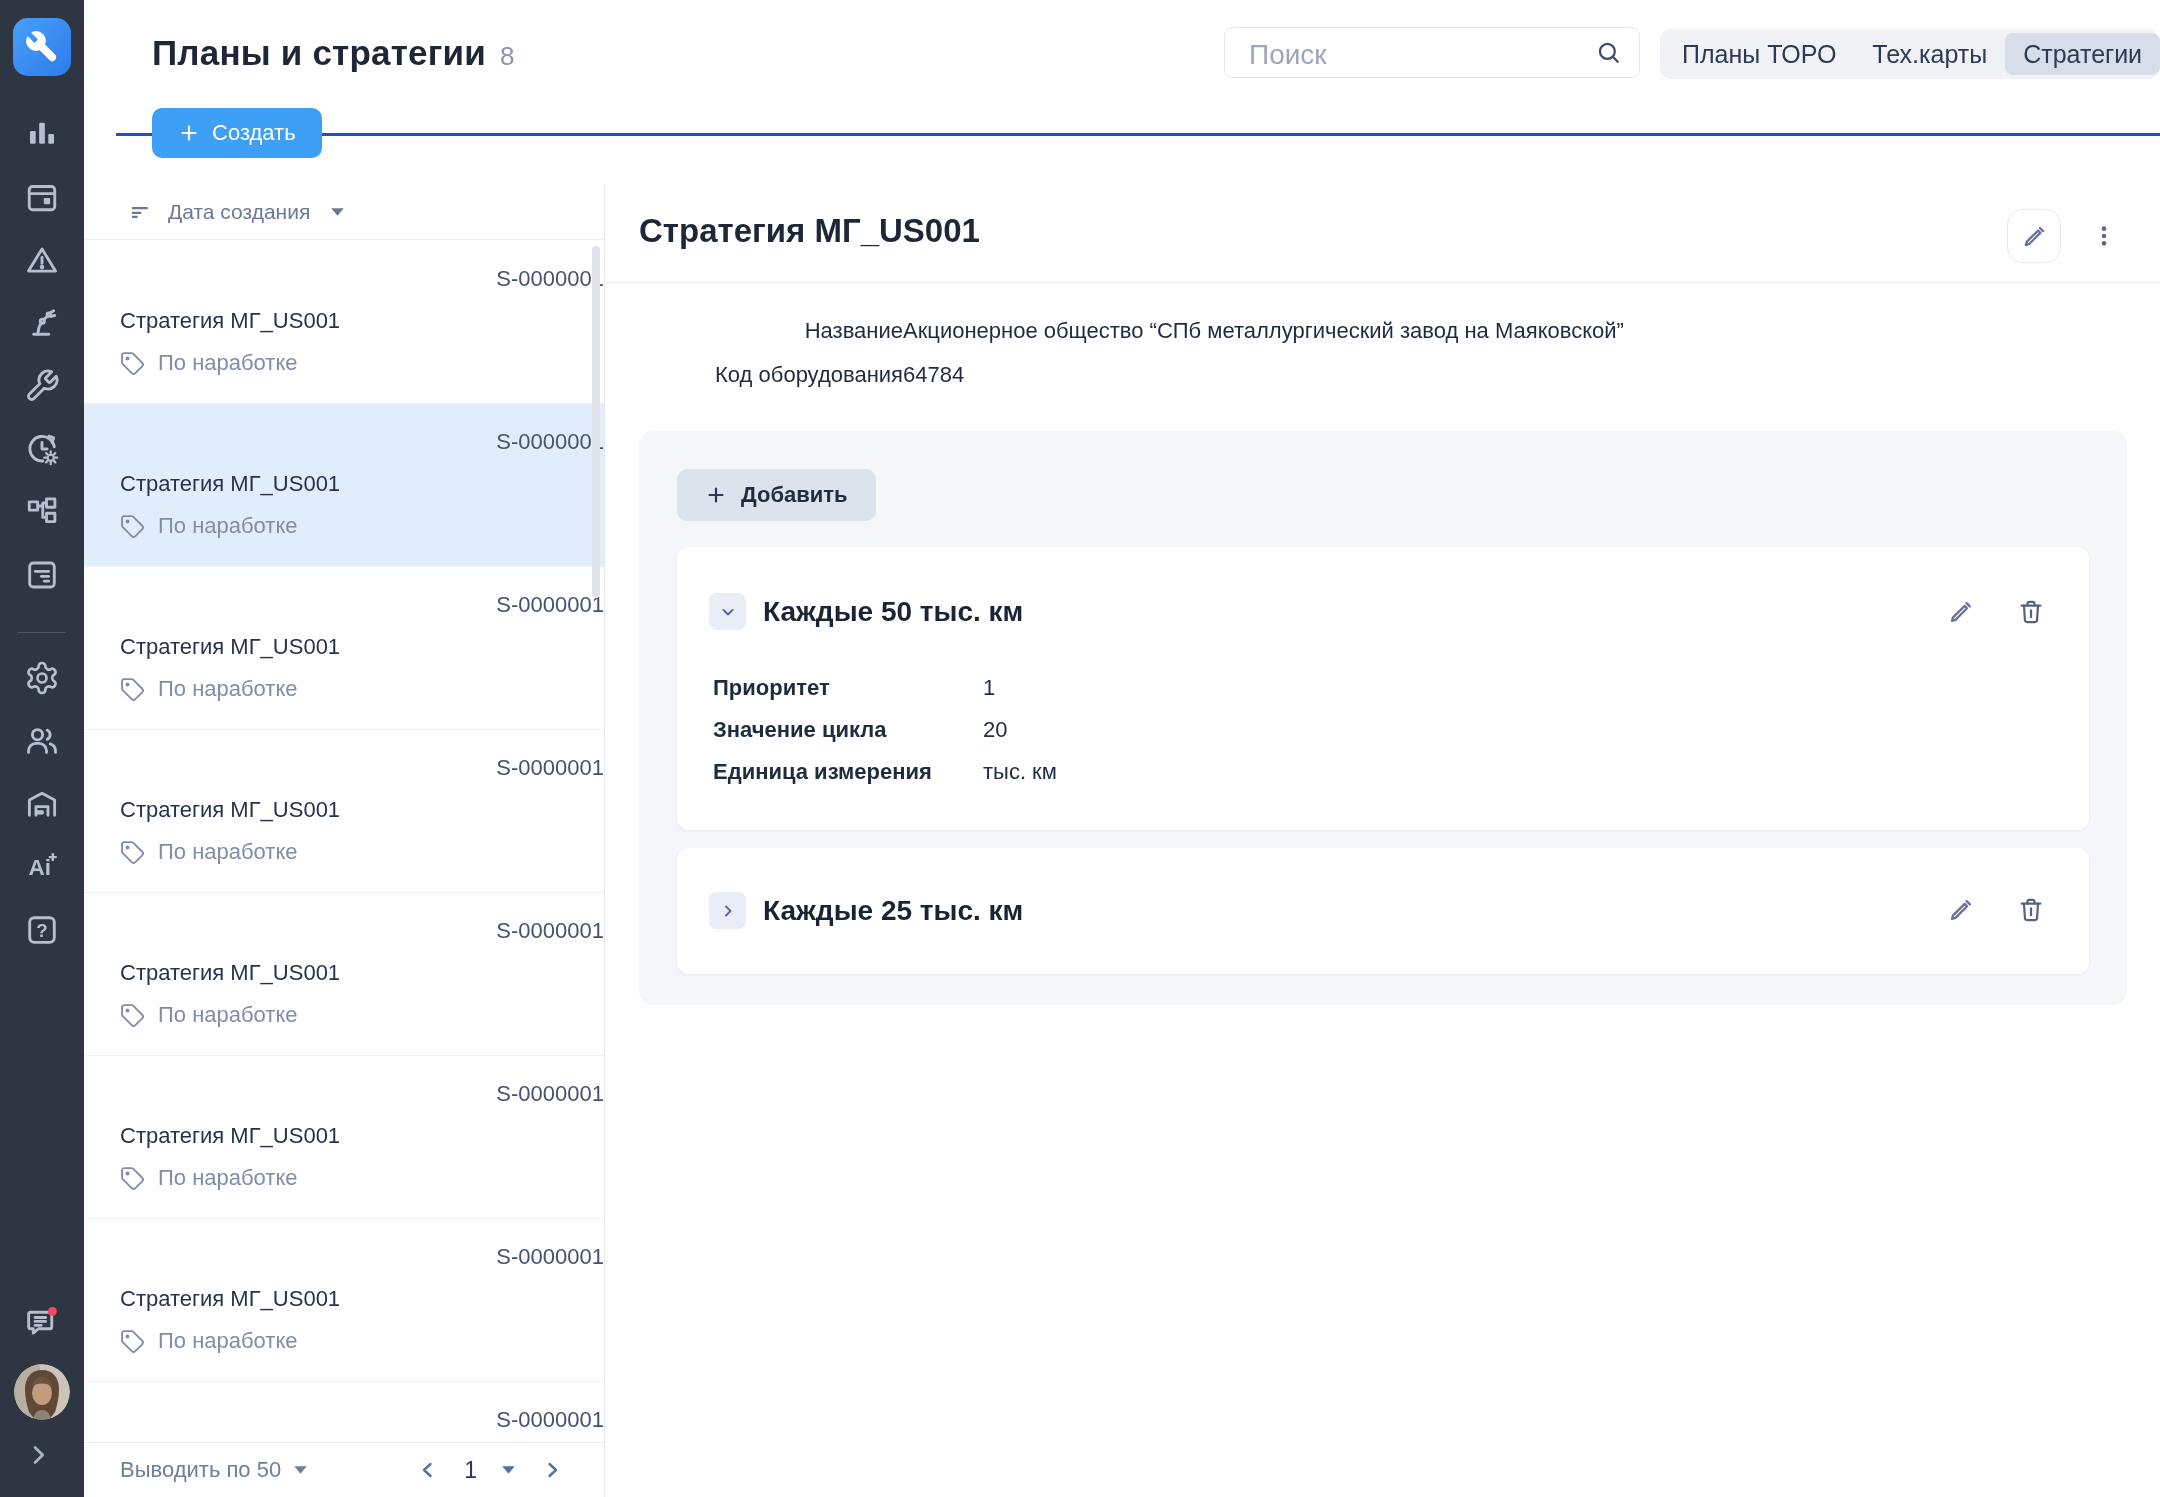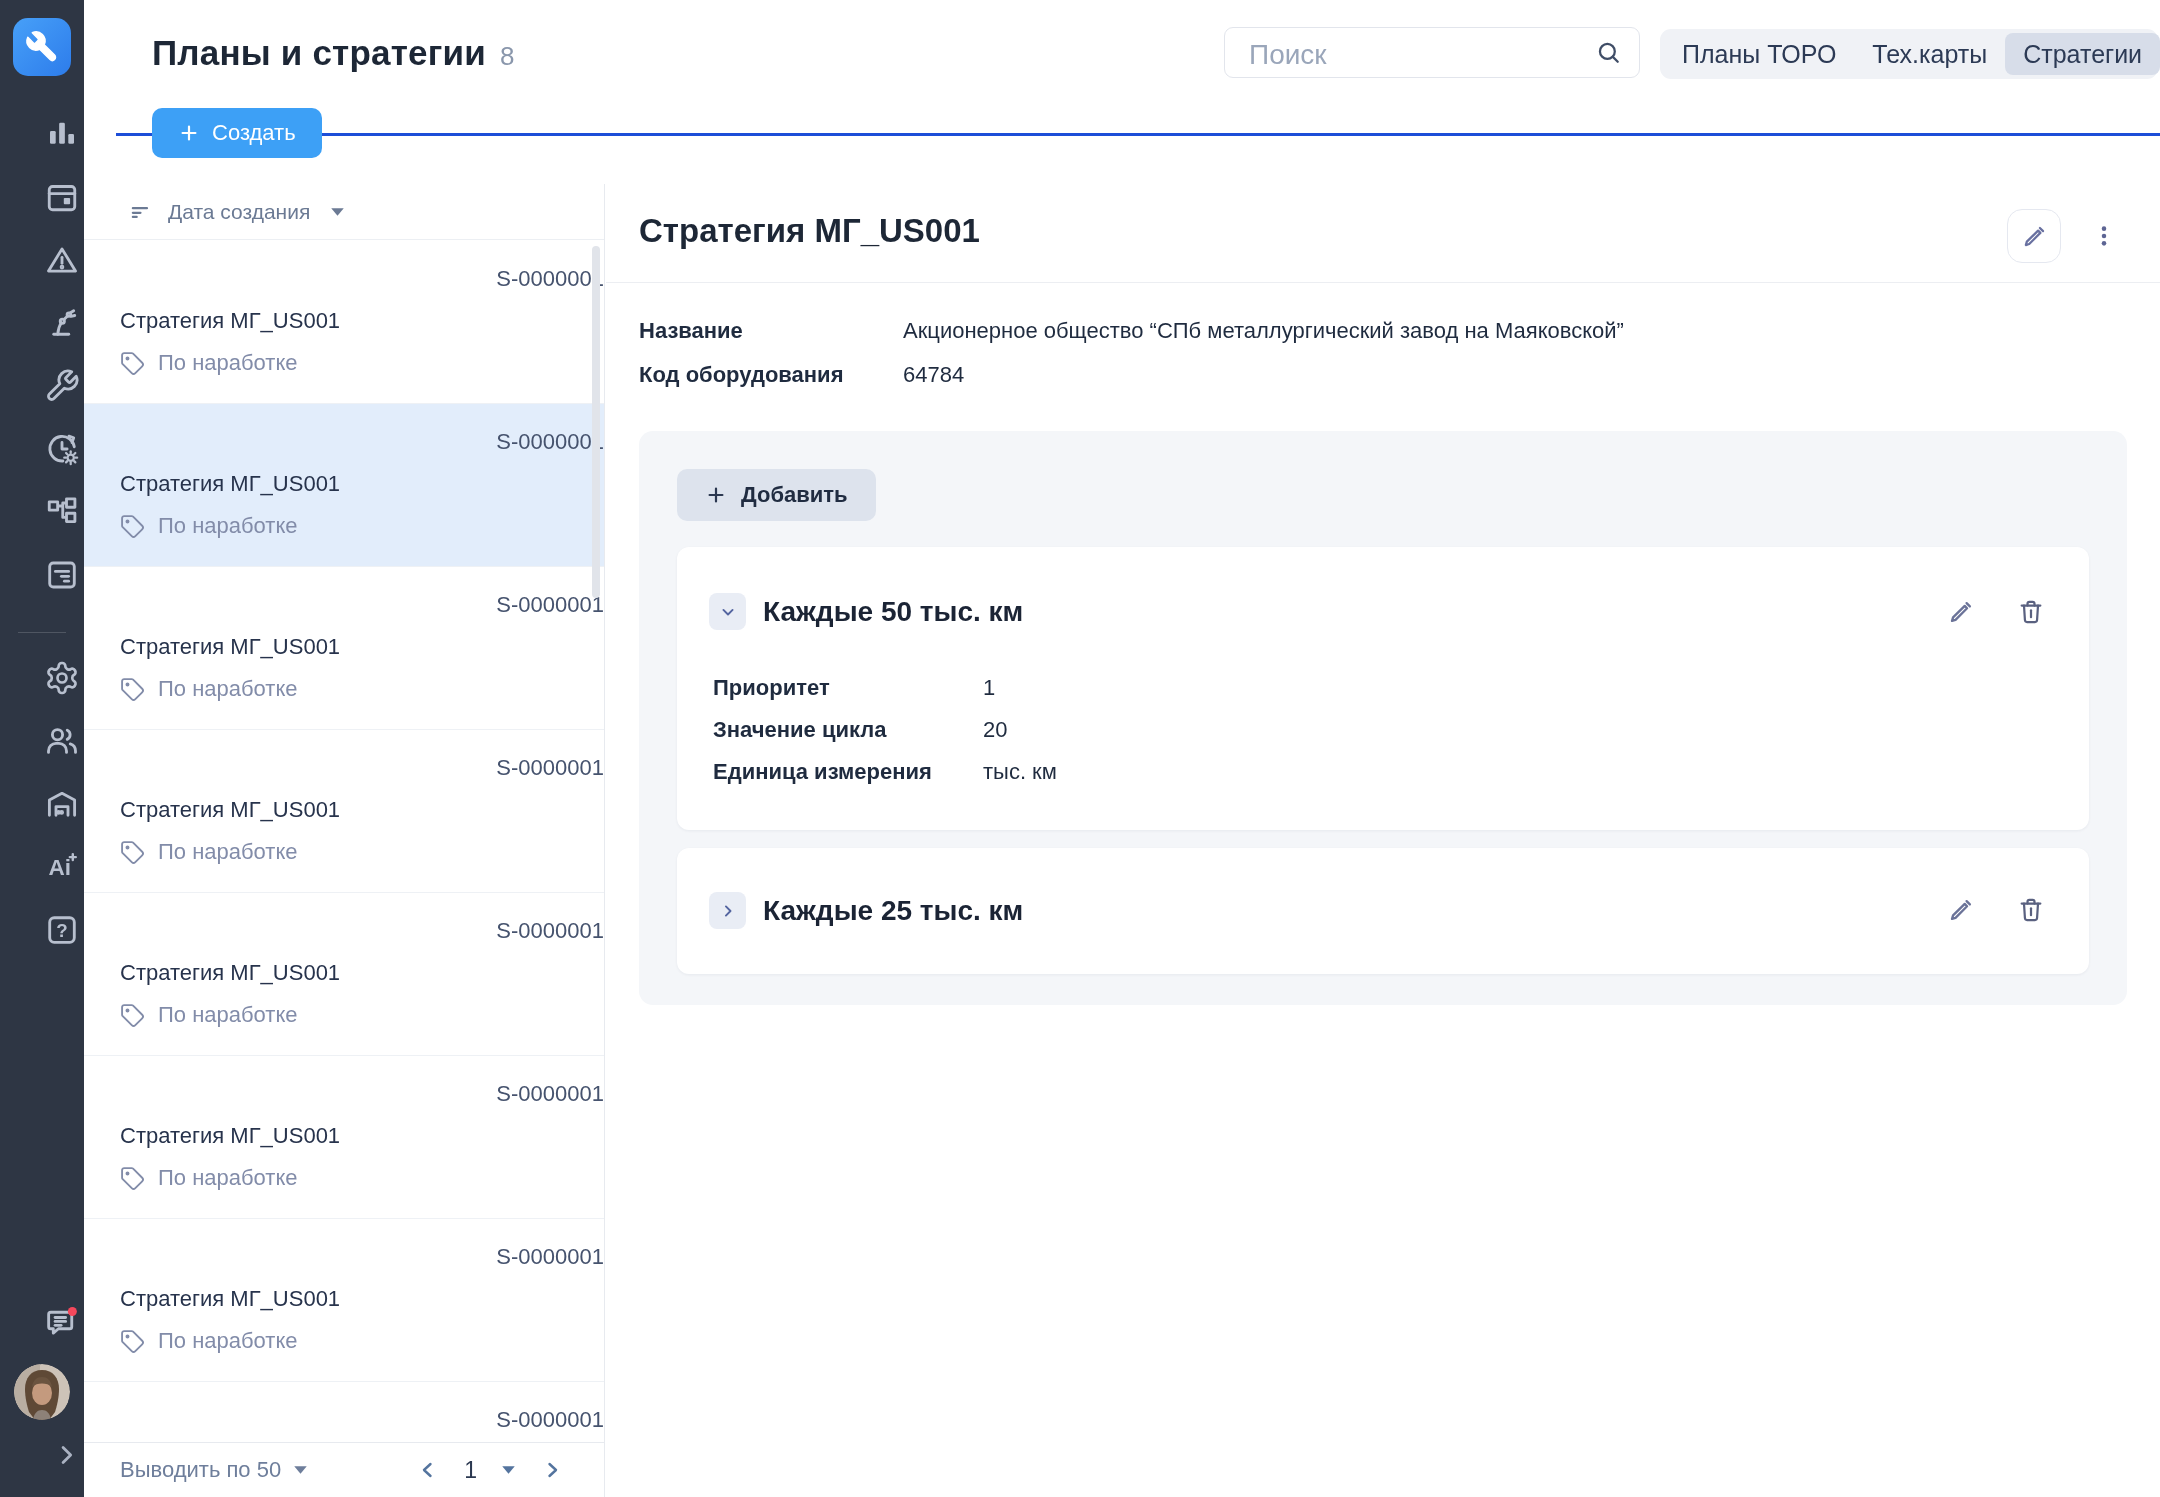--- a/index.html
+++ b/index.html
@@ -5,21 +5,21 @@
   * { box-sizing: border-box; margin: 0; padding: 0; }
   html,body { background:#fff; }
   body { font-family:"Liberation Sans", sans-serif; color:#1d2736; }
   #screen { position:relative; width:2160px; height:1497px; overflow:hidden; background:#fff; }
   svg { display:block; }
 
   
   .sidebar { position:absolute; left:0; top:0; width:84px; height:1497px; background:#2e3644; z-index:5; }
   .logo { position:absolute; left:13px; top:18px; width:58px; height:58px; border-radius:15px;
           background:linear-gradient(135deg,#47a0f8,#2d7ceb); display:flex; align-items:center; justify-content:center; }
-  .nav-btn { position:absolute; left:36px; width:44px; height:44px; display:flex; align-items:center; justify-content:flex-end;
+  .nav-btn { position:absolute; left:24px; width:44px; height:44px; display:flex; align-items:center; justify-content:flex-start;
              color:#b7bfce; cursor:pointer; }
   .nav-btn svg { width:36px; height:36px; }
   .side-divider { position:absolute; left:18px; width:48px; height:1px; background:rgba(255,255,255,.16); }
   .avatar-btn { position:absolute; left:14px; top:1364px; width:56px; height:56px; border-radius:50%; overflow:hidden; }
 
   
   .topbar { position:absolute; left:84px; right:0; top:0; height:136px; background:#fff; border-bottom:3px solid #1d4ed8;margin-left:32px; }
   .page-title { position:absolute; left:36px; top:33px; font-size:35px; font-weight:bold; color:#1d2736; letter-spacing:.2px; }
   .page-count { font-size:26px; font-weight:normal; color:#8a97ac; margin-left:14px; }
   .create-btn { position:absolute; left:36px; top:108px; height:50px; padding:0 26px; border:none; border-radius:10px;
@@ -64,21 +64,21 @@
   .main-panel { position:absolute; left:606px; top:184px; right:0; bottom:0; background:#fff; }
   .main-head { position:absolute; left:0; right:0; top:0; height:99px; border-bottom:1px solid #eceef2; }
   .main-title { position:absolute; left:33px; top:28px; font-size:33px; font-weight:bold; color:#1d2736; }
   .edit-btn { position:absolute; right:99px; top:25px; width:54px; height:54px; border:1.5px solid #e5e8f0; border-radius:15px;
               background:#fff; display:flex; align-items:center; justify-content:center; color:#6870a0; cursor:pointer; }
   .edit-btn svg { width:27px; height:27px; }
   .kebab-btn { position:absolute; right:33px; top:25px; width:46px; height:54px; display:flex; align-items:center; justify-content:center;
                color:#5d6594; cursor:pointer; }
   .kebab-btn svg { width:26px; height:26px; }
   .frow { position:absolute; left:33px; font-size:22px; line-height:30px; }
-  .frow .flabel { display:inline-block; width:264px; font-weight:bold; color:#1f2b3f; vertical-align:top; }
+  .frow .flabel { display:inline-block; width:264px; font-weight:normal; color:#1f2b3f; vertical-align:top;text-align:right; }
   .frow .fvalue { color:#1f2b3f; }
   .gray-panel { position:absolute; left:33px; top:247px; width:1488px; height:574px; border-radius:14px; background:#f4f6f9; }
   .add-btn { position:absolute; left:38px; top:38px; height:52px; padding:0 28px; border:none; border-radius:10px; background:#dde3ed;
              color:#202c41; font-size:22px; font-weight:bold; display:flex; align-items:center; gap:14px; cursor:pointer;
              font-family:"Liberation Sans", sans-serif; }
   .add-btn svg { width:22px; height:22px; color:#2b3850; }
   .card { position:absolute; left:38px; width:1412px; background:#fff; border-radius:12px; box-shadow:0 1px 3px rgba(25,35,60,.06); }
   .card1 { top:116px; height:283px; }
   .card2 { top:417px; height:126px; }
   .chev-box { position:absolute; left:32px; top:46px; width:37px; height:37px; border-radius:8px; background:#e9edf5;

